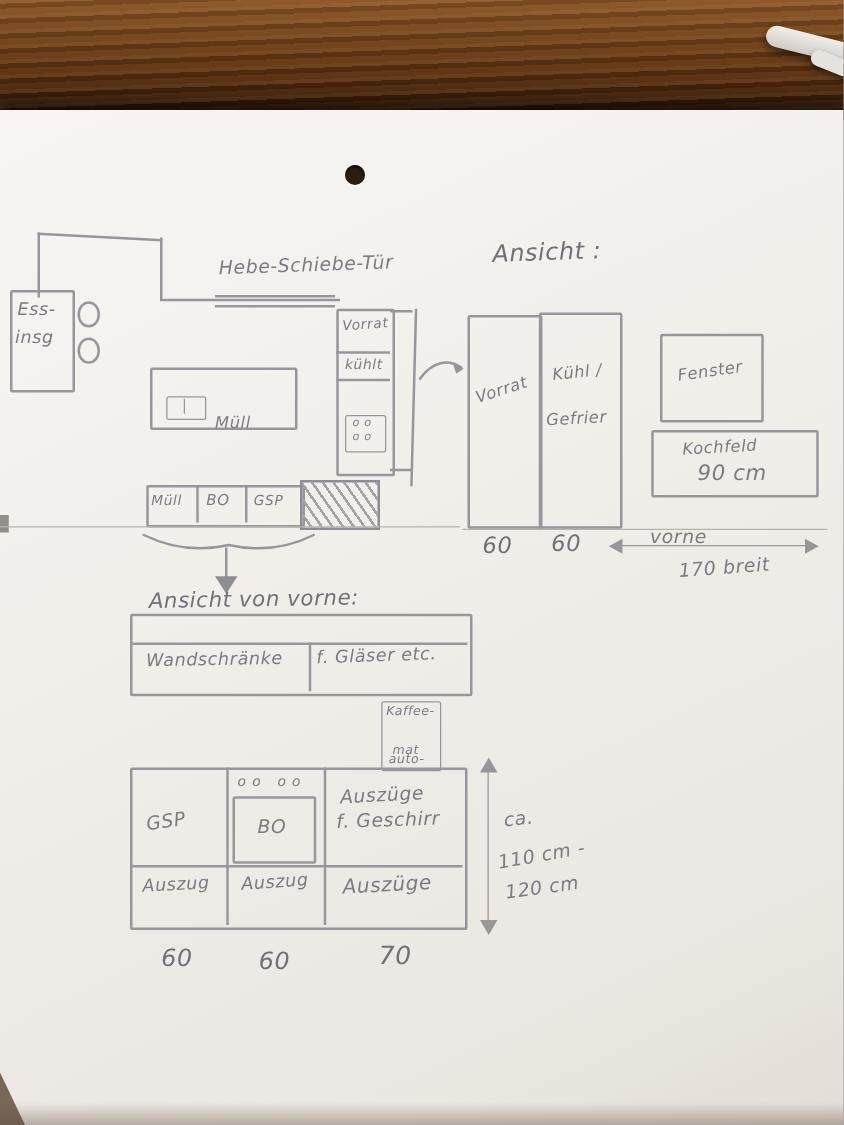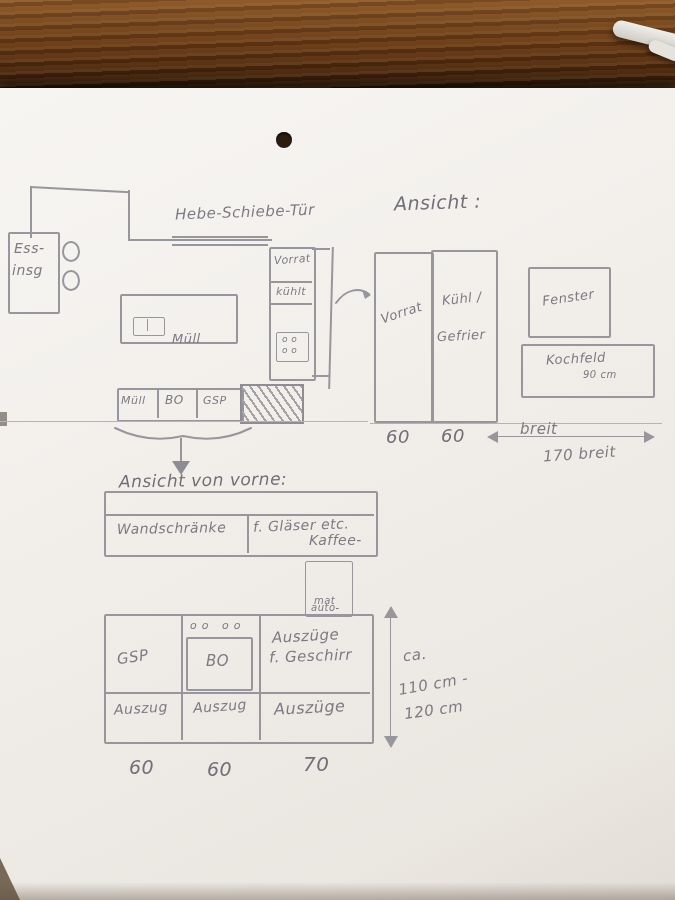--- a/index.html
+++ b/index.html
@@ -116,41 +116,41 @@
 
   <div class="box" style="left:431px;top:250px;width:63px;height:169px;"></div>
   <div class="txt" style="left:442px;top:291px;font-size:13px;transform:rotate(-6deg);">Kühl /</div>
   <div class="txt" style="left:437px;top:328px;font-size:13px;transform:rotate(-3deg);">Gefrier</div>
 
   <div class="box" style="left:528px;top:267px;width:79px;height:67px;"></div>
   <div class="txt" style="left:542px;top:290px;font-size:13px;transform:rotate(-8deg);">Fenster</div>
 
   <div class="box" style="left:521px;top:344px;width:130px;height:50px;"></div>
   <div class="txt" style="left:546px;top:351px;font-size:13px;transform:rotate(-3deg);">Kochfeld</div>
-  <div class="txt" style="left:558px;top:369px;font-size:10px;margin-left:25px;">90 cm</div>
+  <div class="txt" style="left:558px;top:369px;font-size:17px;">90 cm</div>
 
   <div class="txt big" style="left:386px;top:426px;font-size:18px;">60</div>
   <div class="txt big" style="left:441px;top:425px;font-size:18px;">60</div>
 
   <div class="lh" style="left:494px;top:436px;width:152px;border-top-width:1.5px;"></div>
   <div class="tri" style="left:487px;top:431px;border-top:6px solid transparent;border-bottom:6px solid transparent;border-right:11px solid #98969d;"></div>
   <div class="tri" style="left:644px;top:431px;border-top:6px solid transparent;border-bottom:6px solid transparent;border-left:11px solid #98969d;"></div>
-  <div class="txt" style="left:520px;top:420px;font-size:15px;">breit</div>
+  <div class="txt" style="left:520px;top:420px;font-size:15px;">vorne</div>
   <div class="txt" style="left:543px;top:445px;font-size:15px;transform:rotate(-4deg);">170 breit</div>
 
   <div class="txt big" style="left:119px;top:470px;font-size:17px;transform:rotate(-1deg);">Ansicht von vorne:</div>
 
   <div class="box" style="left:104px;top:491px;width:270px;height:62px;"></div>
   <div class="lh" style="left:104px;top:514px;width:270px;"></div>
   <div class="lv" style="left:247px;top:514px;height:39px;"></div>
   <div class="txt" style="left:117px;top:520px;font-size:14px;transform:rotate(-1deg);">Wandschränke</div>
   <div class="txt" style="left:253px;top:517px;font-size:14px;transform:rotate(-2deg);">f. Gläser etc.</div>
 
   <div class="box" style="left:305px;top:561px;width:46px;height:54px;border-width:1.5px;"></div>
-  <div class="txt" style="left:309px;top:532px;font-size:14px;">Kaffee-</div>
+  <div class="txt" style="left:309px;top:564px;font-size:10px;">Kaffee-</div>
   <div class="txt" style="left:311px;top:602px;font-size:10px;">auto-</div>
   <div class="txt" style="left:314px;top:595px;font-size:10px;font-style:italic;">mat</div>
 
   <div class="box" style="left:104px;top:614px;width:266px;height:126px;"></div>
   <div class="lv" style="left:181px;top:614px;height:126px;"></div>
   <div class="lv" style="left:259px;top:614px;height:126px;"></div>
   <div class="lh" style="left:104px;top:692px;width:266px;"></div>
 
   <div class="txt" style="left:117px;top:648px;font-size:15px;transform:rotate(-8deg);">GSP</div>
 

